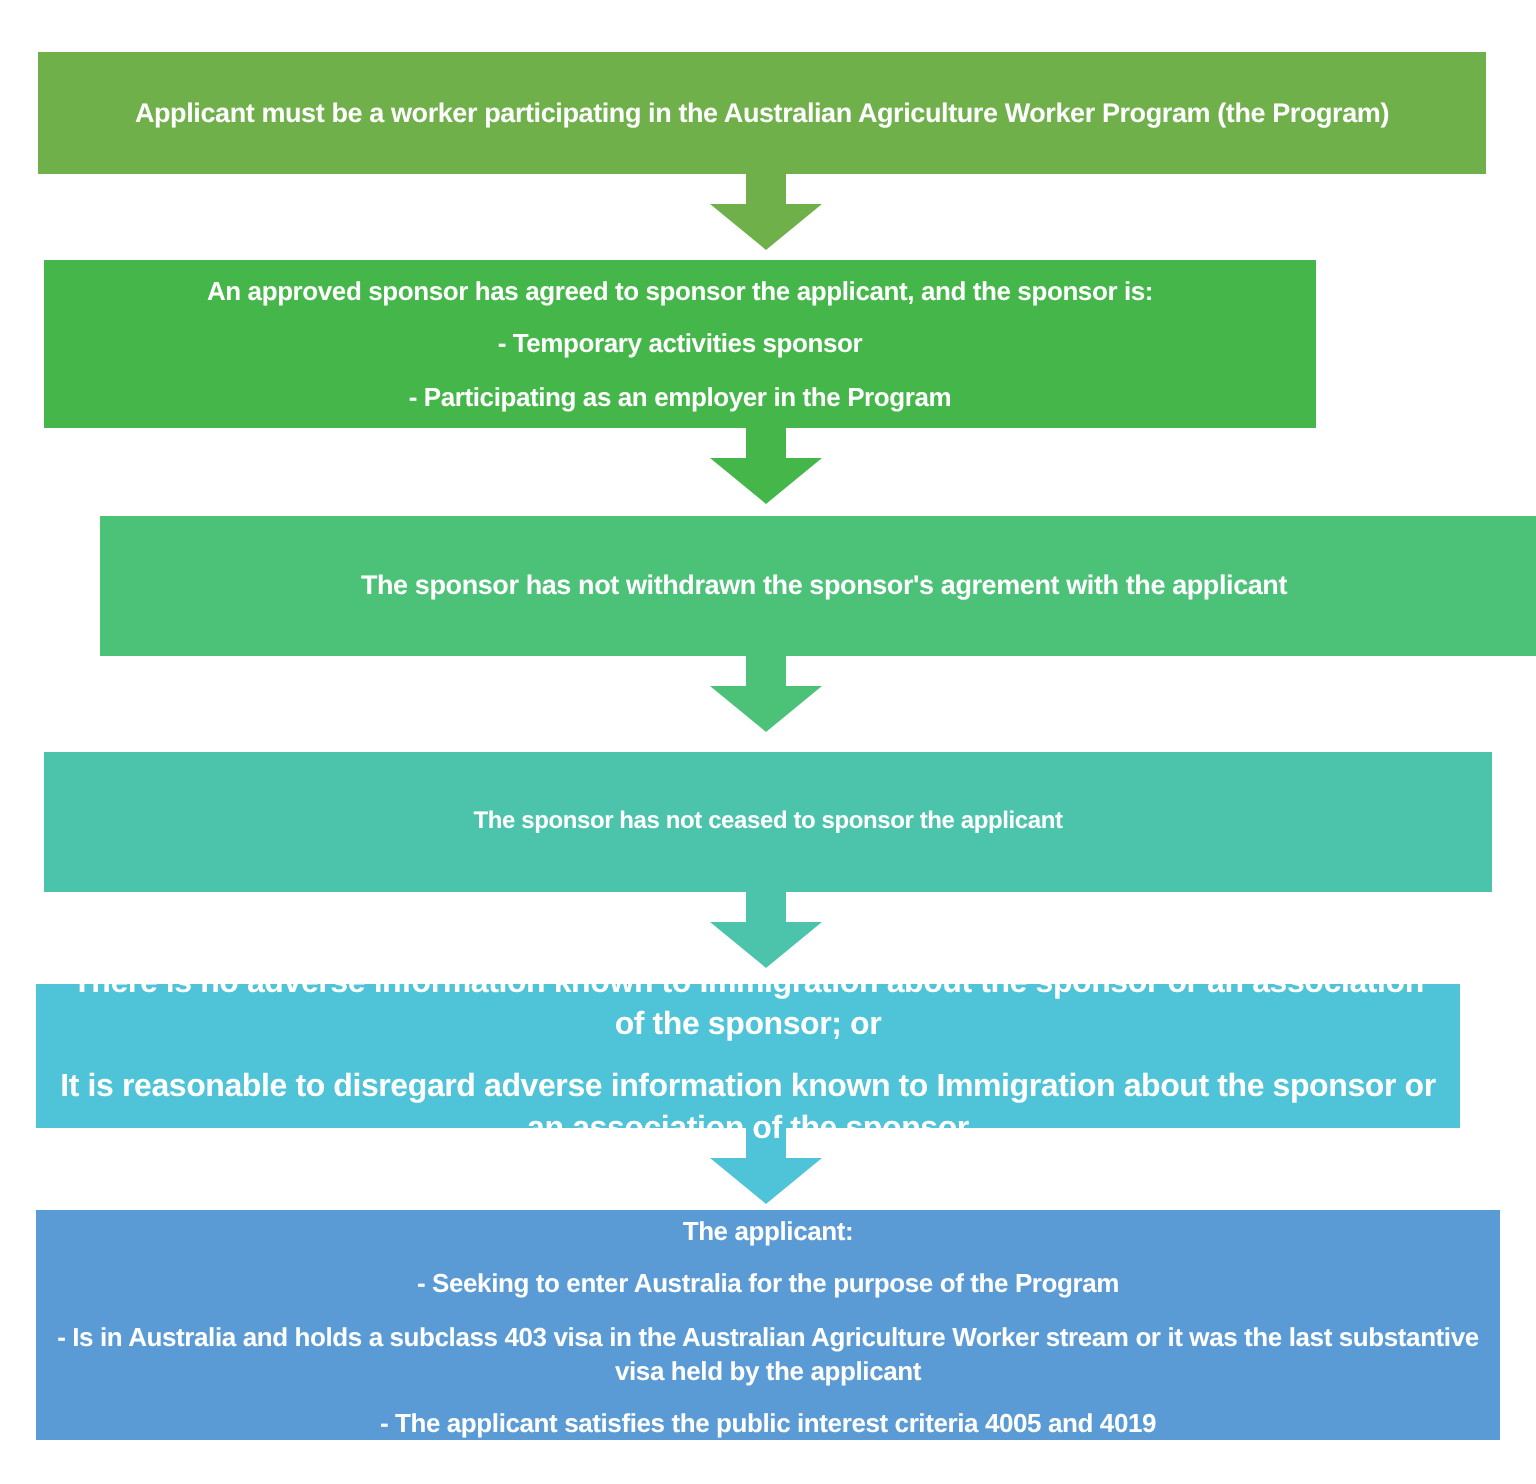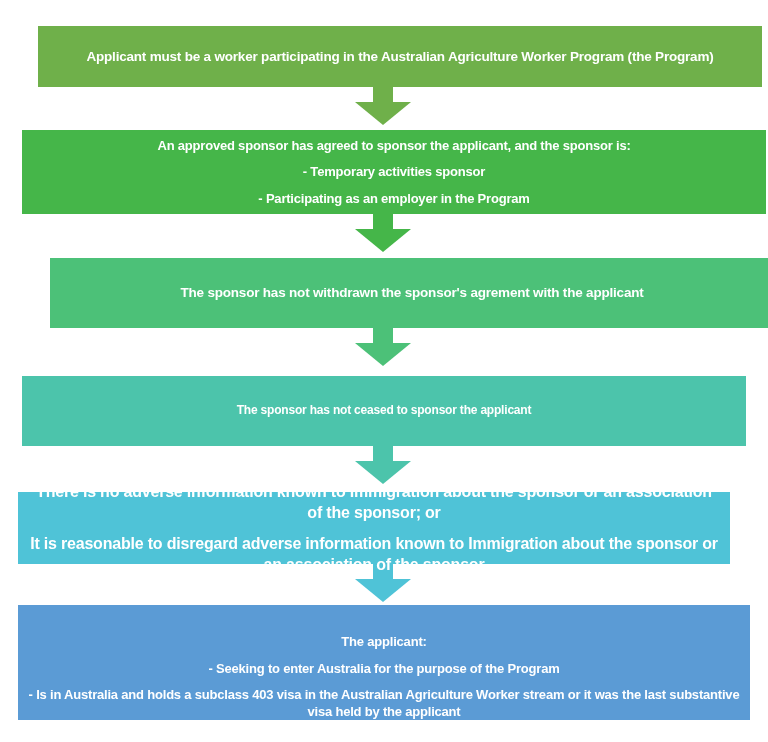--- a/index.html
+++ b/index.html
@@ -35,22 +35,22 @@
     display: block;
     width: 100%;
     padding: 0 10px;
     box-sizing: border-box;
     line-height: 1.32;
   }
   .node .line + .line {
     margin-top: 9px;
   }
   
-  #node-0 { left: 38px;  top: 26px;  width: 724px; height: 61px;  font-size: 13.5px; }
-  #node-1 { left: 22px;  top: 130px; width: 744px; height: 84px;  font-size: 13px; }
+  #node-0 { left: 19px;  top: 26px;  width: 724px; height: 61px;  font-size: 13.5px; }
+  #node-1 { left: 22px;  top: 130px; width: 636px; height: 84px;  font-size: 13px; }
   #node-2 { left: 22px;  top: 258px; width: 724px; height: 70px;  font-size: 13.5px; margin-left: 28px; }
   #node-3 { left: 22px;  top: 376px; width: 724px; height: 70px;  font-size: 12px; }
   #node-4 { left: 18px;  top: 492px; width: 712px; height: 72px;  font-size: 16px; }
   #node-5 { left: 18px;  top: 605px; width: 732px; height: 115px; font-size: 13px; justify-content: flex-end; }
 
   
   .arrow {
     position: absolute;
     width: 56px;
     height: 38px;
@@ -117,14 +117,15 @@
       <span class="line">The sponsor has not ceased to sponsor the applicant</span>
     </div>
     <div class="node" id="node-4" style="background: rgb(79, 195, 215);">
       <span class="line">There is no adverse information known to Immigration about the sponsor or an association of the sponsor; or</span>
       <span class="line">It is reasonable to disregard adverse information known to Immigration about the sponsor or an association of the sponsor</span>
     </div>
     <div class="node" id="node-5" style="background: rgb(91, 155, 213);">
       <span class="line">The applicant:</span>
       <span class="line">- Seeking to enter Australia for the purpose of the Program</span>
       <span class="line">- Is in Australia and holds a subclass 403 visa in the Australian Agriculture Worker stream or it was the last substantive visa held by the applicant</span>
+      <span class="line">- The applicant satisfies the public interest criteria 4005 and 4019</span>
     </div>
   </div>
 
 </body></html>

